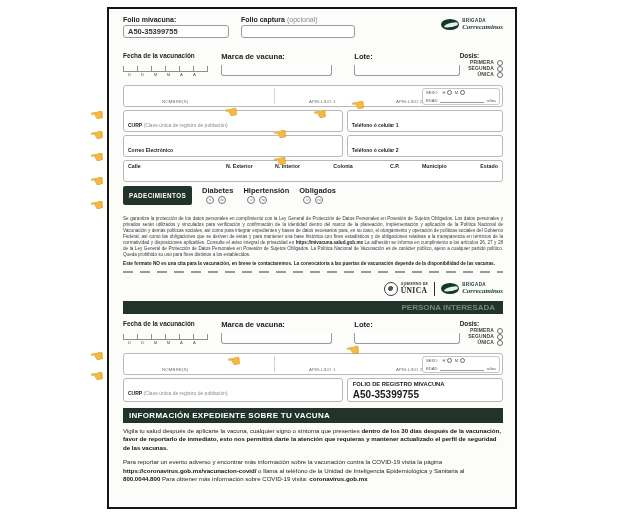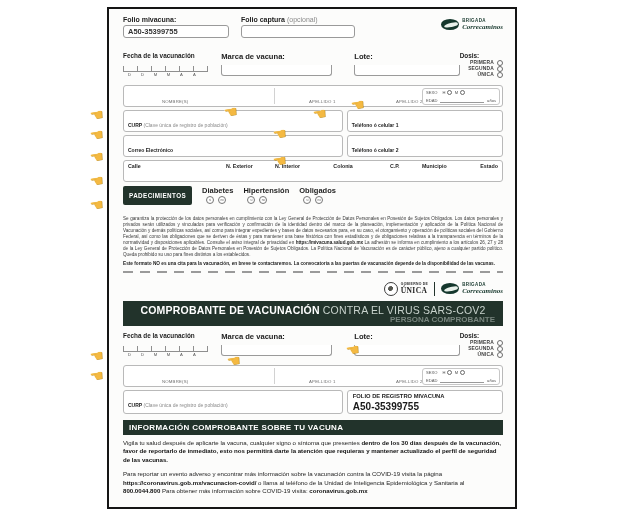--- a/index.html
+++ b/index.html
@@ -307,22 +307,21 @@
       <div class="logo-brigada" style="margin:0;">
         <span class="bird"></span>
         <span class="brig-txt">
           <div class="brig-line1">BRIGADA</div>
           <div class="brig-line2">Correcaminos</div>
         </span>
       </div>
     </div>
 
     <div class="banner" style="margin-top:3px;">
-      <div class="line1"><span class="t-bold">COMPROBANTE DE VACUNACIÓN</span><span class="t-rest"> CONTRA EL VIRUS SARS-COV2</span></div>
-      <div class="line2">PERSONA COMPROBANTE</div>
+      <div class="line2">PERSONA INTERESADA</div>
     </div>
 
     <div class="fields-row">
       <div class="col-fecha">
         <div class="small-lbl">Fecha de la vacunación</div>
         <div class="date-ticks">
             <div class="dt-cell"></div>
             <div class="dt-cell"></div>
             <div class="dt-cell"></div>
             <div class="dt-cell"></div>
@@ -389,21 +388,21 @@
     <div class="two-col">
       <div class="band curp-box" style="height:24px;">
         <span class="inbox-lbl"><span>CURP</span> <span class="inbox-hint">(Clave única de registro de población)</span></span>
       </div>
       <div class="band folio-reg-box">
         <div class="folio-reg-lbl">FOLIO DE REGISTRO MIVACUNA</div>
         <div class="folio-reg-val">A50-35399755</div>
       </div>
     </div>
 
-    <div class="info-banner">INFORMACIÓN COMPROBANTE SOBRE TU VACUNA</div>
+    <div class="info-banner">INFORMACIÓN EXPEDIENTE SOBRE TU VACUNA</div>
 
     <div class="info-p"><span>Vigila tu salud después de aplicarte la vacuna, cualquier signo o síntoma que presentes </span><b>dentro de los 30 días después de la vacunación, favor de reportarlo de inmediato, esto nos permitirá darte la atención que requieras y mantener actualizado el perfil de seguridad de las vacunas.</b></div>
     <div class="info-p" style="margin-top:6px;"><span>Para reportar un evento adverso y encontrar más información sobre la vacunación contra la COVID-19 visita la página </span><b>https://coronavirus.gob.mx/vacunacion-covid/</b><span> o llama al teléfono de la Unidad de Inteligencia Epidemiológica y Sanitaria al </span><b>800.0044.800</b><span> Para obtener más información sobre COVID-19 visita: </span><b>coronavirus.gob.mx</b></div>
 
   </div>
 </div>
 
 <span class="hand" style="left:90px;top:108px;">☚</span>
 <span class="hand" style="left:224px;top:105px;">☚</span>
 <span class="hand" style="left:313px;top:107px;">☚</span>

